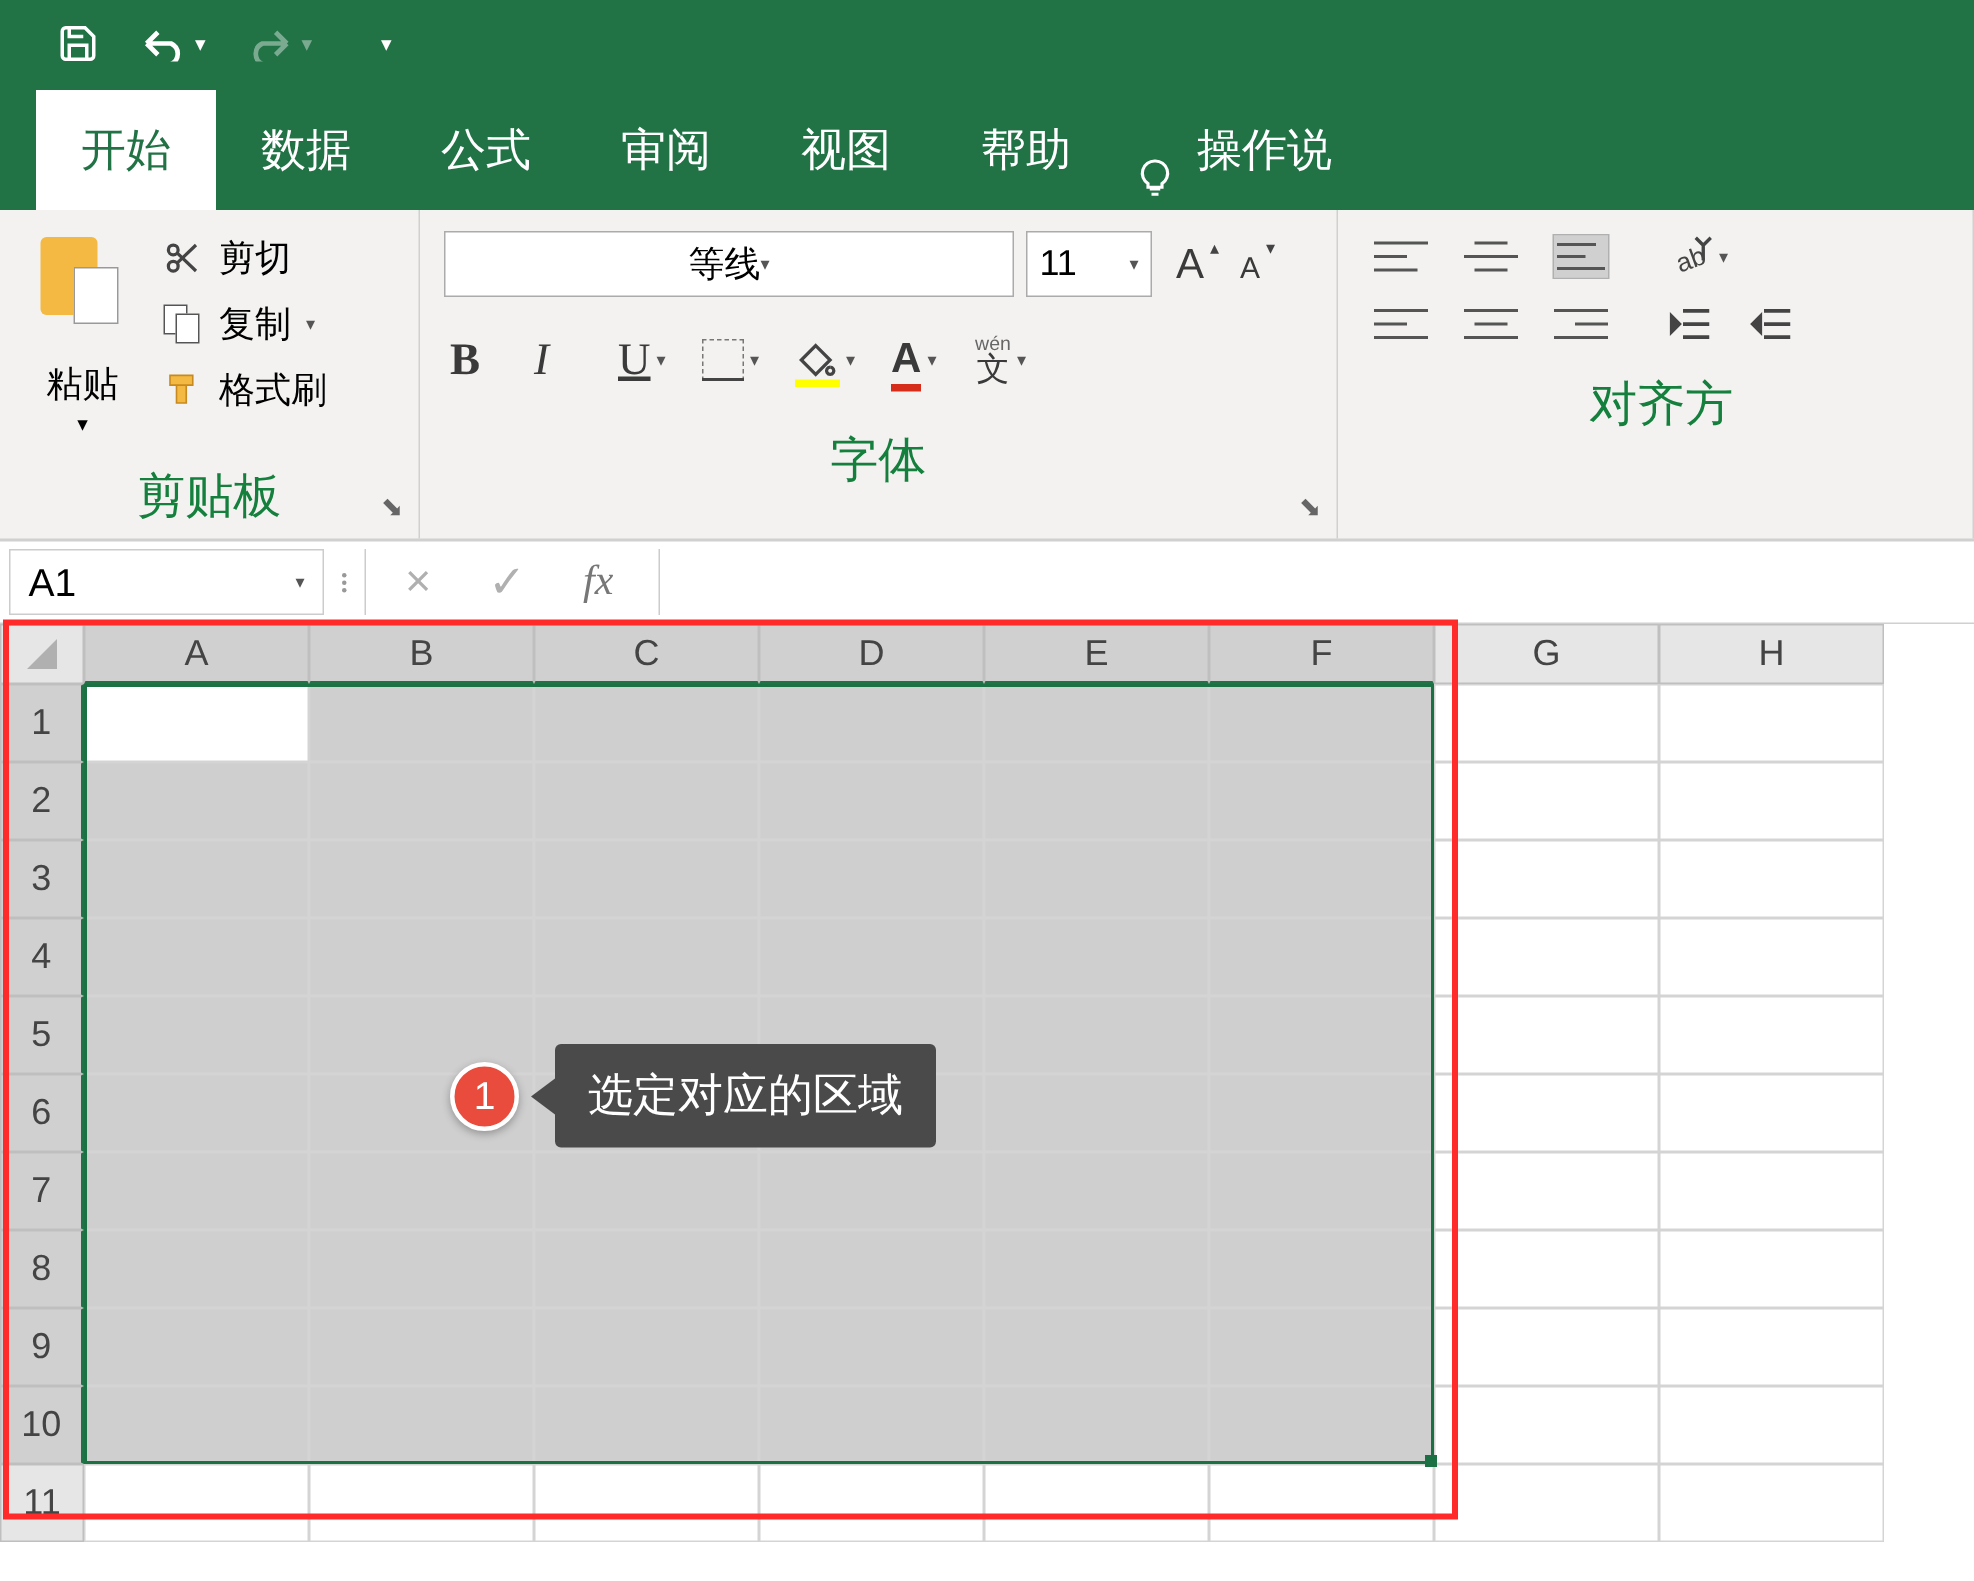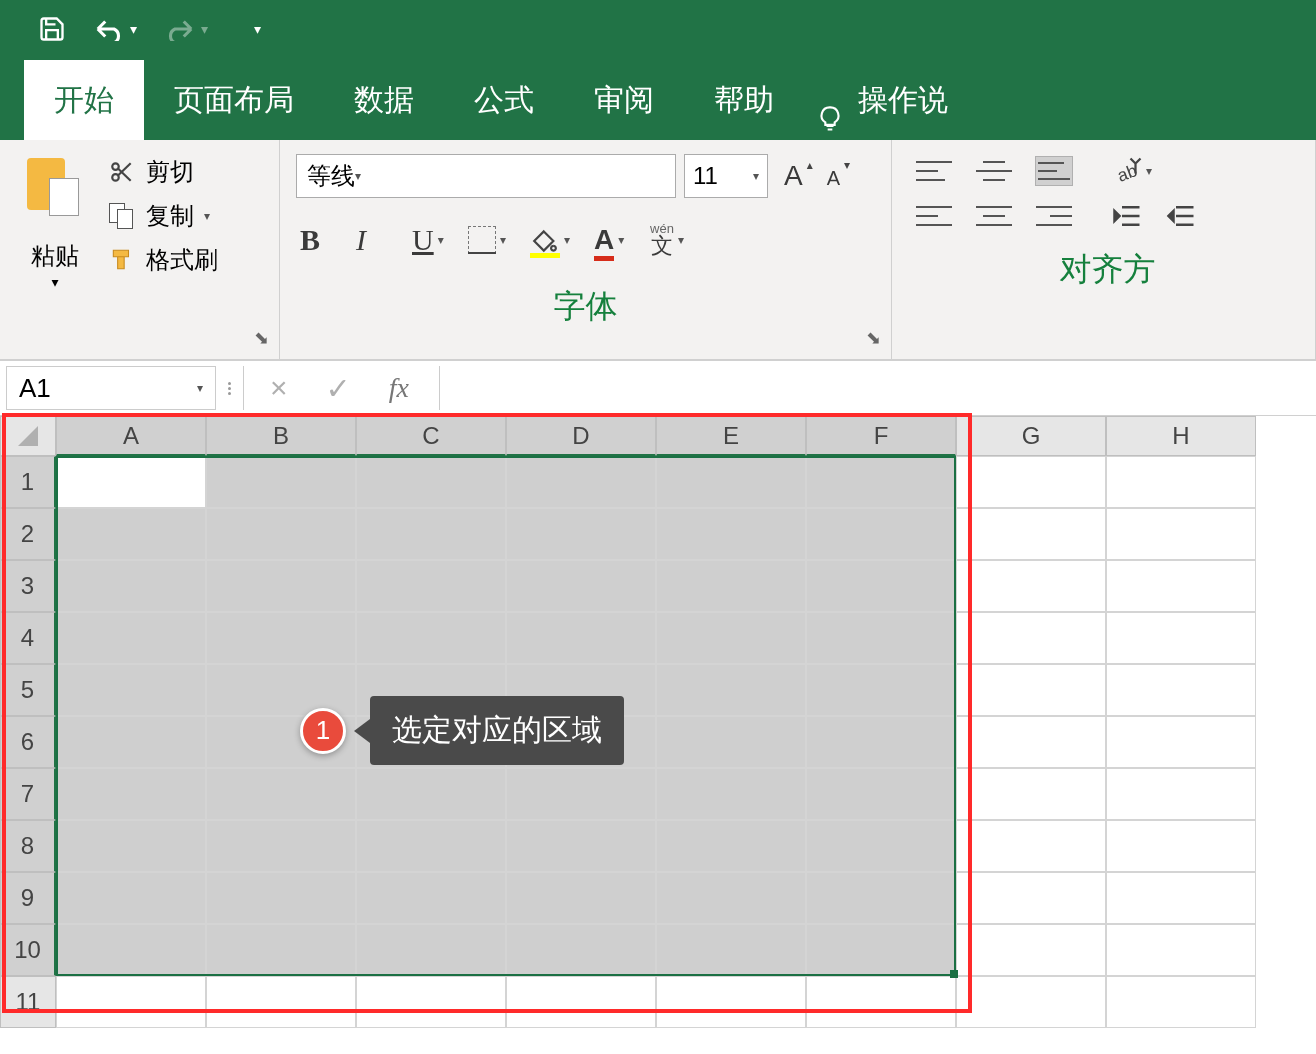--- a/index.html
+++ b/index.html
@@ -37,21 +37,21 @@
 .scissors svg { width: 26px; height: 26px; }
 .copy-icon { position: relative; width: 26px; height: 26px; }
 .copy-icon .a,.copy-icon .b { position: absolute; width: 16px; height: 20px; border: 1.5px solid #555; background: #fff; }
 .copy-icon .a { top: 0; left: 0; }
 .copy-icon .b { top: 6px; left: 8px; }
 .brush-icon svg { width: 26px; height: 26px; }
 
 
 .font-group { width: 612px; }
 .font-row { display: flex; align-items: center; gap: 8px; padding: 6px 4px; }
-.font-select { width: 380px; height: 44px; background: #fff; border: 1px solid #ababab; display: flex; align-items: center; padding: 0 10px; font-size: 24px; justify-content: flex-start; }
+.font-select { width: 380px; height: 44px; background: #fff; border: 1px solid #ababab; display: flex; align-items: center; padding: 0 10px; font-size: 24px; justify-content: center; }
 .size-select { width: 84px; height: 44px; background: #fff; border: 1px solid #ababab; display: flex; align-items: center; padding: 0 8px; font-size: 24px; justify-content: space-between; }
 .aa { font-size: 28px; color: #3a3a3a; padding: 0 8px; position: relative; }
 .aa .small-a { font-size: 20px; }
 .aa .tri-up { position: absolute; top: -2px; right: -2px; font-size: 12px; color: #444; }
 .aa .tri-dn { position: absolute; top: -2px; right: -2px; font-size: 12px; color: #444; }
 .font-row2 { display: flex; align-items: center; gap: 24px; padding: 18px 8px; }
 .fbtn { font-size: 30px; color: #3a3a3a; min-width: 32px; text-align: center; display: flex; align-items: center; gap: 4px; }
 .bold { font-weight: 900; font-family: "Times New Roman", serif; }
 .italic { font-style: italic; font-family: "Times New Roman", serif; }
 .uline { text-decoration: underline; font-family: "Times New Roman", serif; }
@@ -130,24 +130,24 @@
     <svg width="30" height="24" viewBox="0 0 24 18" fill="none" stroke="#fff" stroke-width="2.5">
         <path d="M21 9 L15 3 M21 9 L15 15 M21 9 H8 A6 6 0 0 0 8 20"></path>
       </svg>
     <span class="chev-s">▾</span>
   </span>
   <span class="chev-s" style="margin-left:18px">▾</span>
 </div>
 
 <div class="ribbon-tabs">
   <div class="tab active">开始</div>
-  <div class="tab">页面布局</div>
   <div class="tab">数据</div>
   <div class="tab">公式</div>
   <div class="tab">审阅</div>
+  <div class="tab">视图</div>
   <div class="tab">帮助</div>
   <span class="lightbulb">
     <svg width="28" height="28" viewBox="0 0 24 24" fill="none" stroke="#fff" stroke-width="1.8">
         <path d="M9 18h6M10 21h4M12 2a7 7 0 0 0-4 12.9V17h8v-2.1A7 7 0 0 0 12 2z"></path>
       </svg>
   </span>
   <div class="tab" style="padding-left:4px">操作说</div>
 </div>
 
 <div class="ribbon">
@@ -187,20 +187,21 @@
         <div class="clip-item">
           <span class="clip-icon brush-icon">
             <svg viewBox="0 0 24 24" fill="#f4b942" stroke="#c88a1e" stroke-width="1">
                 <path d="M4 3h14v6H4z M8 9 L8 20 L14 20 L14 9"></path>
               </svg>
           </span>
           <span>格式刷</span>
         </div>
       </div>
     </div>
+    <div class="group-label">剪贴板</div>
     <span class="launcher">⬊</span>
   </div>
 
   <div class="group font-group">
     <div class="font-row">
       <div class="font-select">
         <span>等线</span>
         <span class="chev">▾</span>
       </div>
       <div class="size-select">

